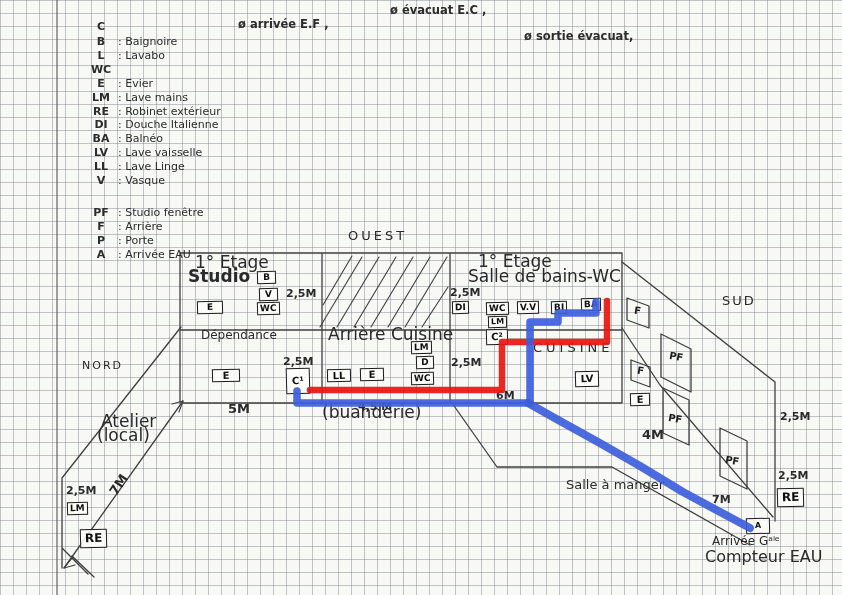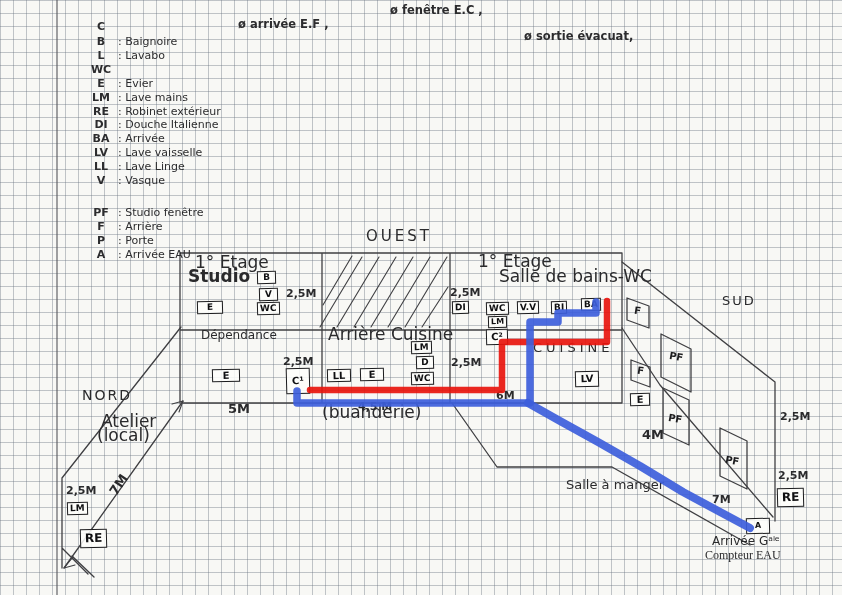--- a/index.html
+++ b/index.html
@@ -46,21 +46,21 @@
       <path stroke-width="1.1" d="M64,568 L73,557 M64,568 L75,565 M183,401 L172,404 M183,401 L179,412"></path>
       <path d="M627,298 L649,306 L649,328 L627,320 Z
                M661,334 L691,349 L691,392 L661,377 Z
                M631,360 L650,367 L650,387 L631,380 Z
                M663,388 L689,400 L689,445 L663,433 Z
                M720,428 L747,441 L747,489 L720,476 Z"></path>
     </g>
   </svg>
 
   <div class="hdr" style="left:238px;top:5px;margin-top:12px;">ø arrivée E.F ,</div>
-  <div class="hdr" style="left:390px;top:3px;">ø fenêtre E.C ,</div>
+  <div class="hdr" style="left:390px;top:3px;">ø évacuat E.C ,</div>
   <div class="hdr" style="left:524px;top:1px;margin-top:28px;">ø sortie évacuat,</div>
 
   <div class="lrow" style="top:20px;">
       <span class="lkey">C</span>
     </div>
   <div class="lrow" style="top:35px;">
       <span class="lkey">B</span>
       <span class="ldesc">: Baignoire</span>
     </div>
   <div class="lrow" style="top:49px;">
@@ -82,21 +82,21 @@
   <div class="lrow" style="top:105px;">
       <span class="lkey">RE</span>
       <span class="ldesc">: Robinet extérieur</span>
     </div>
   <div class="lrow" style="top:118px;">
       <span class="lkey">DI</span>
       <span class="ldesc">: Douche Italienne</span>
     </div>
   <div class="lrow" style="top:132px;">
       <span class="lkey">BA</span>
-      <span class="ldesc">: Arrivée</span>
+      <span class="ldesc">: Balnéo</span>
     </div>
   <div class="lrow" style="top:146px;">
       <span class="lkey">LV</span>
       <span class="ldesc">: Lave vaisselle</span>
     </div>
   <div class="lrow" style="top:160px;">
       <span class="lkey">LL</span>
       <span class="ldesc">: Lave Linge</span>
     </div>
   <div class="lrow" style="top:174px;">
@@ -113,37 +113,37 @@
     </div>
   <div class="lrow" style="top:234px;">
       <span class="lkey">P</span>
       <span class="ldesc">: Porte</span>
     </div>
   <div class="lrow" style="top:248px;">
       <span class="lkey">A</span>
       <span class="ldesc">: Arrivée EAU</span>
     </div>
 
-  <div class="lbl" style="left:366px;top:229px;font-size:15px;letter-spacing:3px;">OUEST</div>
-  <div class="lbl" style="left:82px;top:388px;font-size:14px;letter-spacing:2px;">NORD</div>
+  <div class="lbl" style="left:348px;top:229px;font-size:13px;letter-spacing:3px;">OUEST</div>
+  <div class="lbl" style="left:82px;top:360px;font-size:11px;letter-spacing:2px;">NORD</div>
   <div class="lbl" style="left:722px;top:294px;font-size:13px;letter-spacing:2px;">SUD</div>
 
   <div class="lbl room" style="left:195px;top:254px;">1° Etage</div>
   <div class="lbl room" style="left:188px;top:268px;font-weight:bold;">Studio</div>
   <div class="lbl room" style="left:478px;top:253px;">1° Etage</div>
-  <div class="lbl room" style="left:484px;top:268px;padding-left:15px;">Salle de bains-WC</div>
+  <div class="lbl room" style="left:468px;top:268px;">Salle de bains-WC</div>
   <div class="lbl room" style="left:201px;top:329px;font-size:12px;">Dépendance</div>
   <div class="lbl room" style="left:328px;top:326px;">Arrière Cuisine</div>
   <div class="lbl room" style="left:322px;top:356px;margin-top:48px;">(buanderie)</div>
   <div class="lbl" style="left:505px;top:341px;font-size:13px;letter-spacing:4px;padding-left:28px;">CUISINE</div>
   <div class="lbl" style="left:566px;top:478px;font-size:13px;">Salle à manger</div>
   <div class="lbl room" style="left:101px;top:413px;text-align:center;">Atelier</div>
   <div class="lbl room" style="left:97px;top:427px;">(local)</div>
   <div class="lbl" style="left:712px;top:535px;font-size:12px;">Arrivée Gᵃˡᵉ</div>
-  <div class="lbl" style="left:705px;top:549px;font-size:12px;font-family:Liberation Serif, serif;">Compteur EAU</div>
+  <div class="lbl" style="left:705px;top:549px;font-size:16px;">Compteur EAU</div>
 
   <div class="lbl dim" style="left:286px;top:288px;">2,5M</div>
   <div class="lbl dim" style="left:450px;top:287px;">2,5M</div>
   <div class="lbl dim" style="left:283px;top:356px;">2,5M</div>
   <div class="lbl dim" style="left:451px;top:357px;">2,5M</div>
   <div class="lbl dim" style="left:228px;top:402px;font-size:13px;">5M</div>
   <div class="lbl dim" style="left:358px;top:401px;">4,5 M</div>
   <div class="lbl dim" style="left:496px;top:390px;">6M</div>
   <div class="lbl dim" style="left:642px;top:428px;font-size:13px;">4M</div>
   <div class="lbl dim" style="left:780px;top:411px;">2,5M</div>

